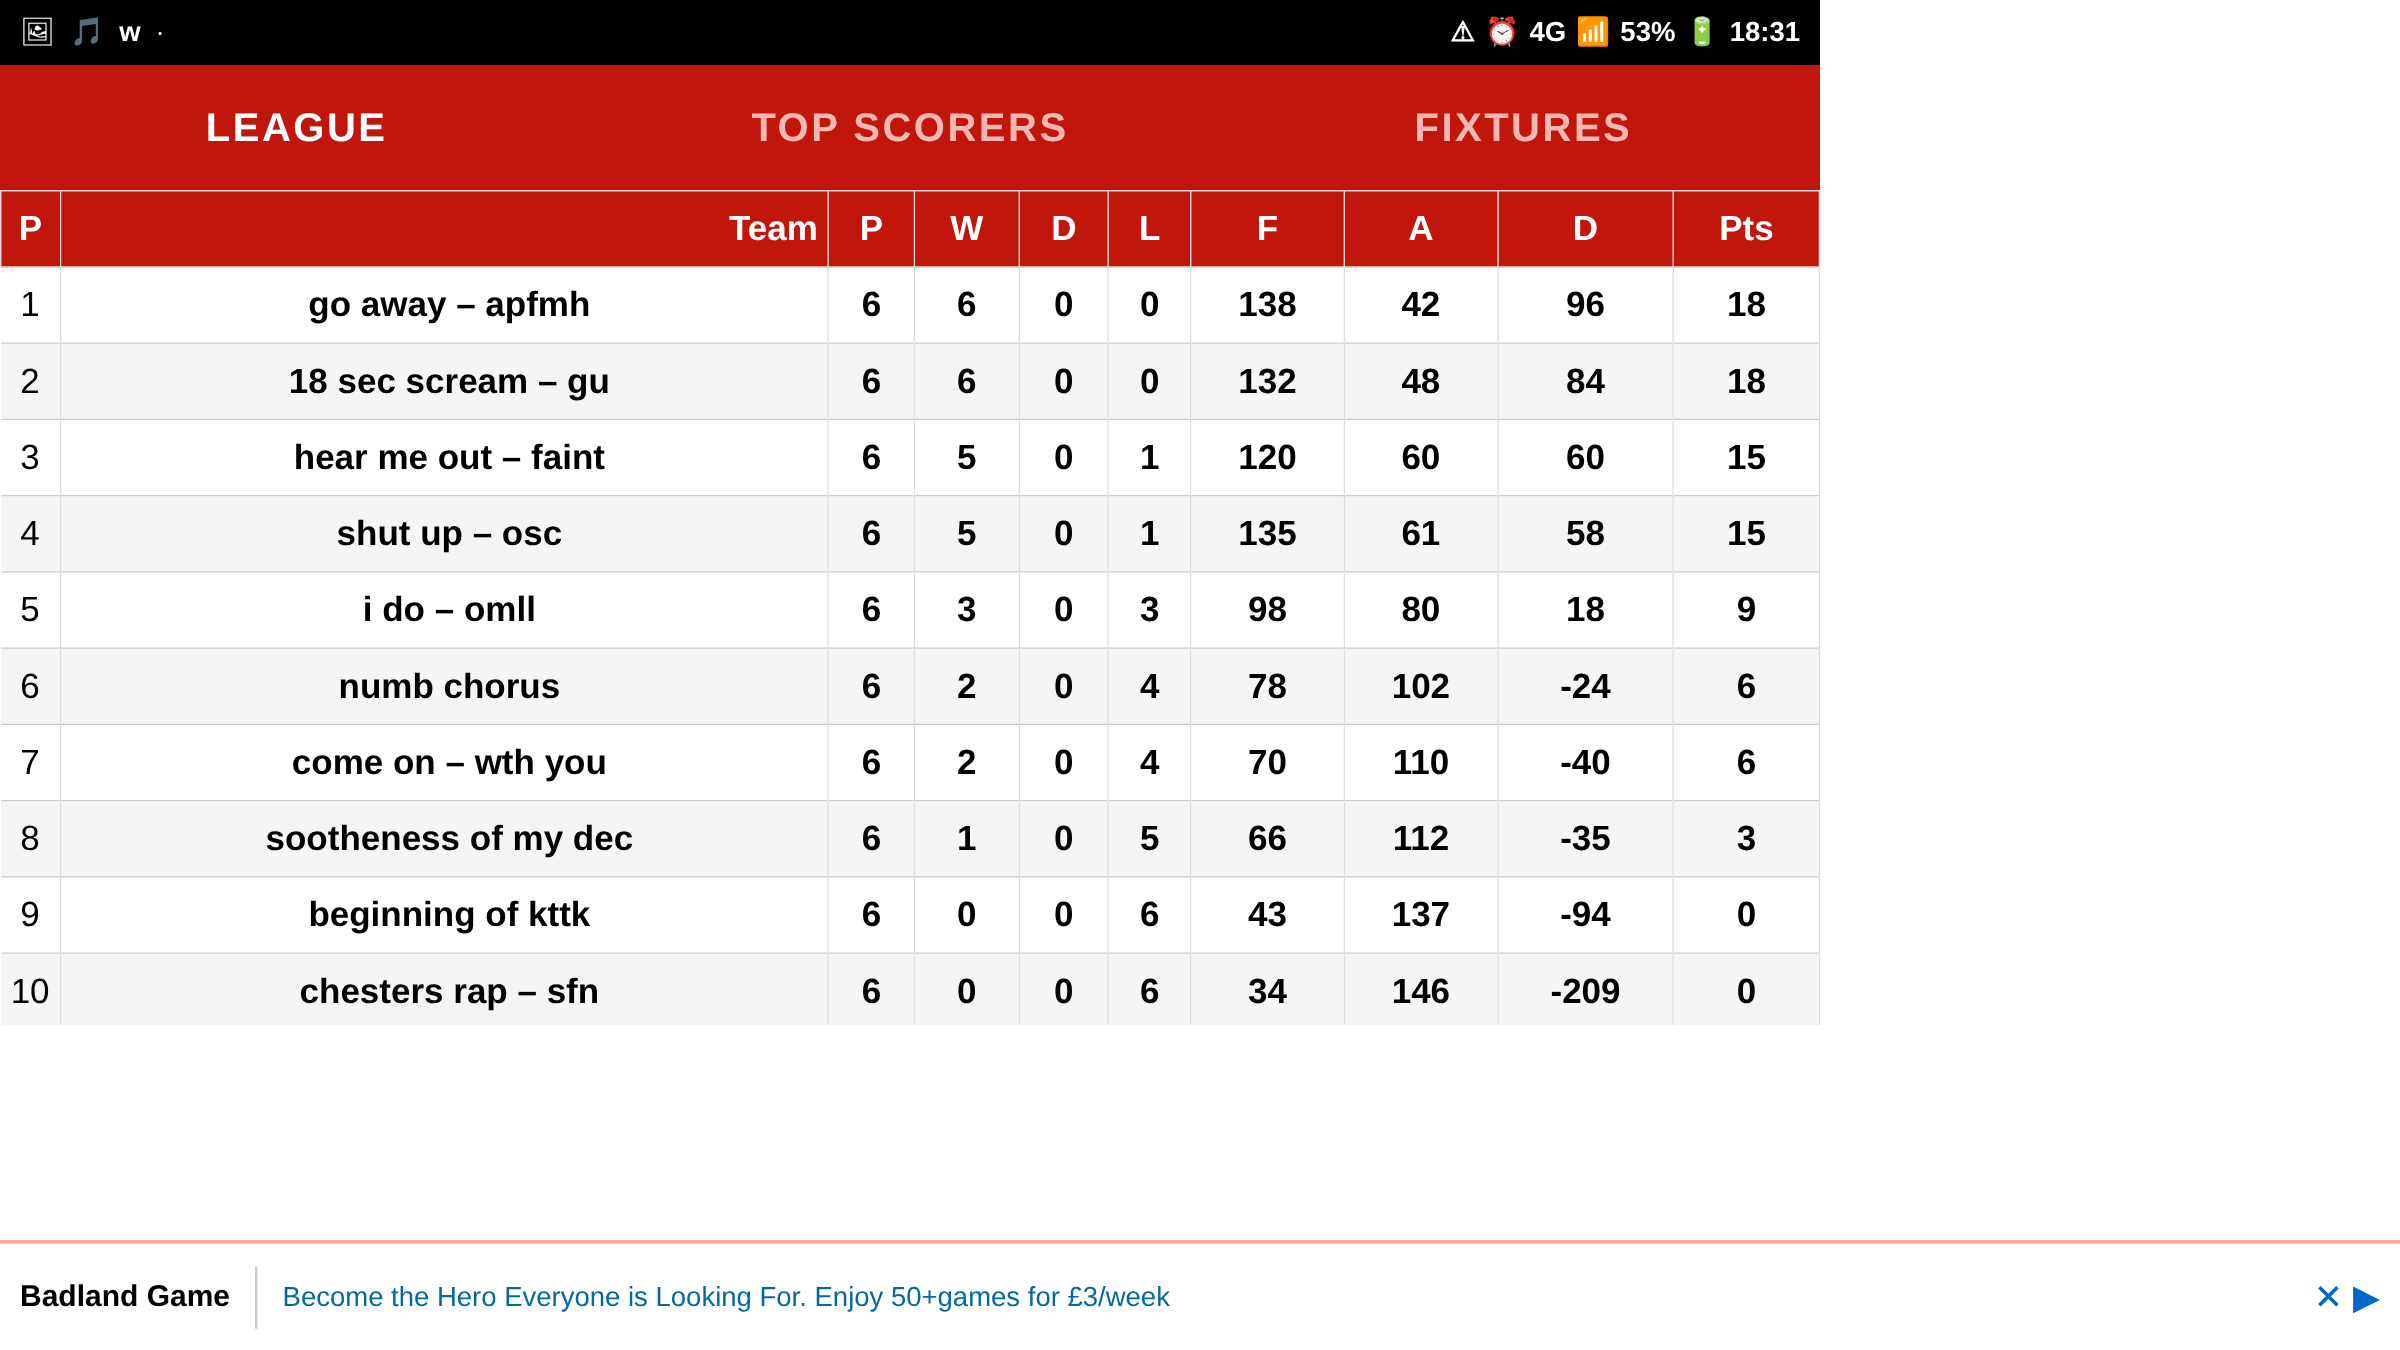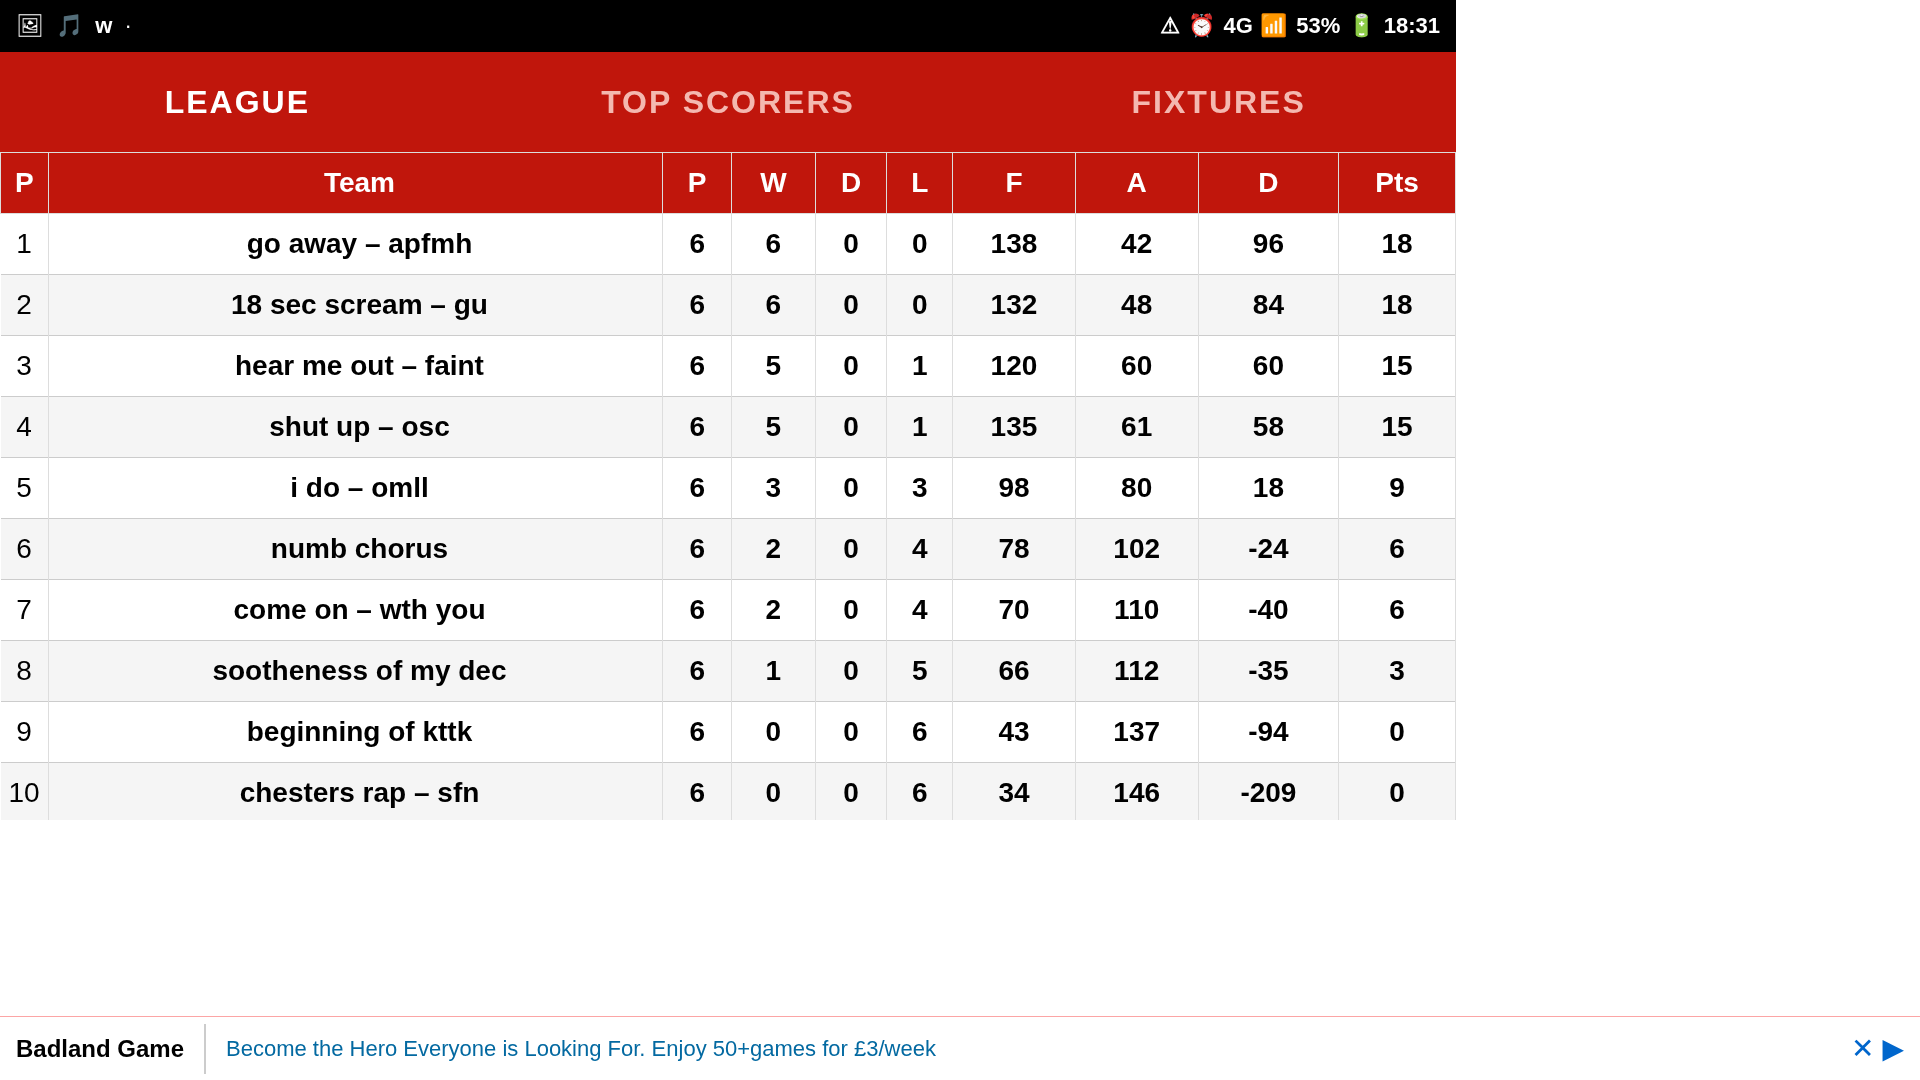--- a/index.html
+++ b/index.html
@@ -70,21 +70,21 @@
       color: #fff;
       font-size: 28px;
       font-weight: bold;
     }
     thead th {
       padding: 14px 8px;
       text-align: center;
       border: 1px solid #ddd;
     }
     thead th.team-col {
-      text-align: center;
+      text-align: right;
       padding-left: 16px;
       margin-left: 10px;
     }
     thead th.rank-col {
       width: 44px;
     }
     tbody tr {
       border-bottom: 1px solid #ccc;
     }
     tbody tr:nth-child(odd) {
@@ -111,23 +111,23 @@
       padding-left: 16px;
       font-weight: bold;
     }
 
     
     .ad-banner {
       position: fixed;
       bottom: 0;
       left: 0;
       right: 0;
-      height: 64px;
+      height: 88px;
       background: #fff;
-      border-top: 1px solid #fca5a5;
+      border-top: 3px solid #fca5a5;
       display: flex;
       align-items: center;
       padding: 0 16px;
     }
     .ad-brand {
       font-size: 24px;
       font-weight: bold;
       color: #000;
       margin-right: 20px;
       white-space: nowrap;

